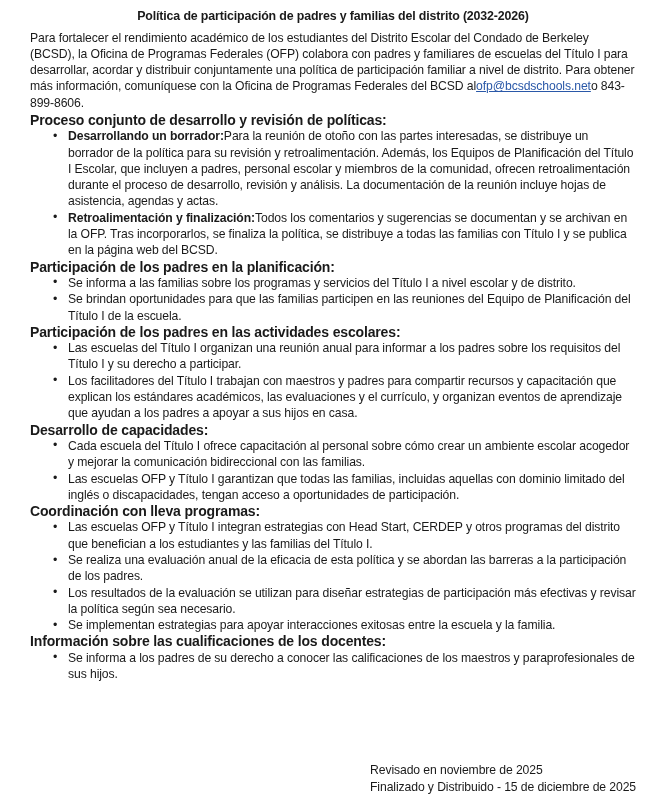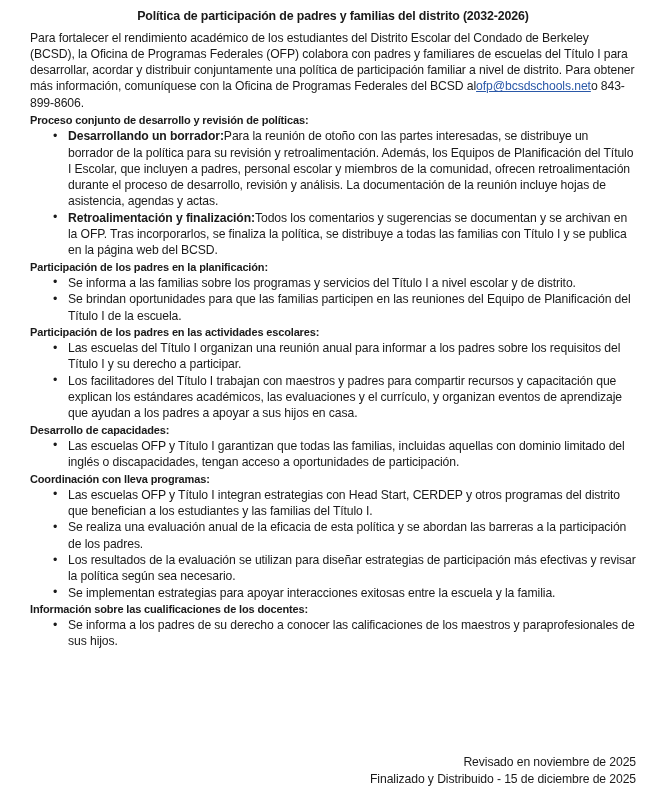--- a/index.html
+++ b/index.html
@@ -35,21 +35,21 @@
     margin: 0 0 1px 0;
     text-align: left;
     letter-spacing: -0.1px;
   }
   .intro a.email-link {
     color: #2a58a8;
     text-decoration: underline;
     margin-top: 38px;
   }
   .section-heading {
-    font-size: 11px;
+    font-size: 14px;
     font-weight: bold;
     line-height: 16.3px;
     margin: 0;
     letter-spacing: -0.15px;
   }
   ul.bullets {
     list-style: none;
     margin: 0;
     padding: 0;
   }
@@ -68,22 +68,22 @@
     top: -0.5px;
     font-size: 12.5px;
     line-height: 16.3px;
   }
   ul.bullets > li .lead {
     font-weight: bold;
   }
   .footer {
     position: absolute;
     right: 27px;
-    bottom: 14px;
-    text-align: right;
+    bottom: 6px;
+    text-align: left;
     font-size: 12.2px;
     line-height: 16.8px;
     letter-spacing: -0.1px;
   }
   .footer div { margin: 0; }
 </style>
 </head>
 <body>
 
 <div class="page">
@@ -103,20 +103,21 @@
         <li><span>Se informa a las familias sobre los programas y servicios del Título I a nivel escolar y de distrito.</span></li>
         <li><span>Se brindan oportunidades para que las familias participen en las reuniones del Equipo de Planificación del Título I de la escuela.</span></li>
       </ul>
       <div class="section-heading">Participación de los padres en las actividades escolares:</div>
       <ul class="bullets">
         <li><span>Las escuelas del Título I organizan una reunión anual para informar a los padres sobre los requisitos del Título I y su derecho a participar.</span></li>
         <li><span>Los facilitadores del Título I trabajan con maestros y padres para compartir recursos y capacitación que explican los estándares académicos, las evaluaciones y el currículo, y organizan eventos de aprendizaje que ayudan a los padres a apoyar a sus hijos en casa.</span></li>
       </ul>
       <div class="section-heading">Desarrollo de capacidades:</div>
       <ul class="bullets">
+        <li><span>Cada escuela del Título I ofrece capacitación al personal sobre cómo crear un ambiente escolar acogedor y mejorar la comunicación bidireccional con las familias.</span></li>
         <li><span>Las escuelas OFP y Título I garantizan que todas las familias, incluidas aquellas con dominio limitado del inglés o discapacidades, tengan acceso a oportunidades de participación.</span></li>
       </ul>
       <div class="section-heading">Coordinación con lleva programas:</div>
       <ul class="bullets">
         <li><span>Las escuelas OFP y Título I integran estrategias con Head Start, CERDEP y otros programas del distrito que benefician a los estudiantes y las familias del Título I.</span></li>
       </ul>
       <ul class="bullets">
         <li><span>Se realiza una evaluación anual de la eficacia de esta política y se abordan las barreras a la participación de los padres.</span></li>
         <li><span>Los resultados de la evaluación se utilizan para diseñar estrategias de participación más efectivas y revisar la política según sea necesario.</span></li>
         <li><span>Se implementan estrategias para apoyar interacciones exitosas entre la escuela y la familia.</span></li>

